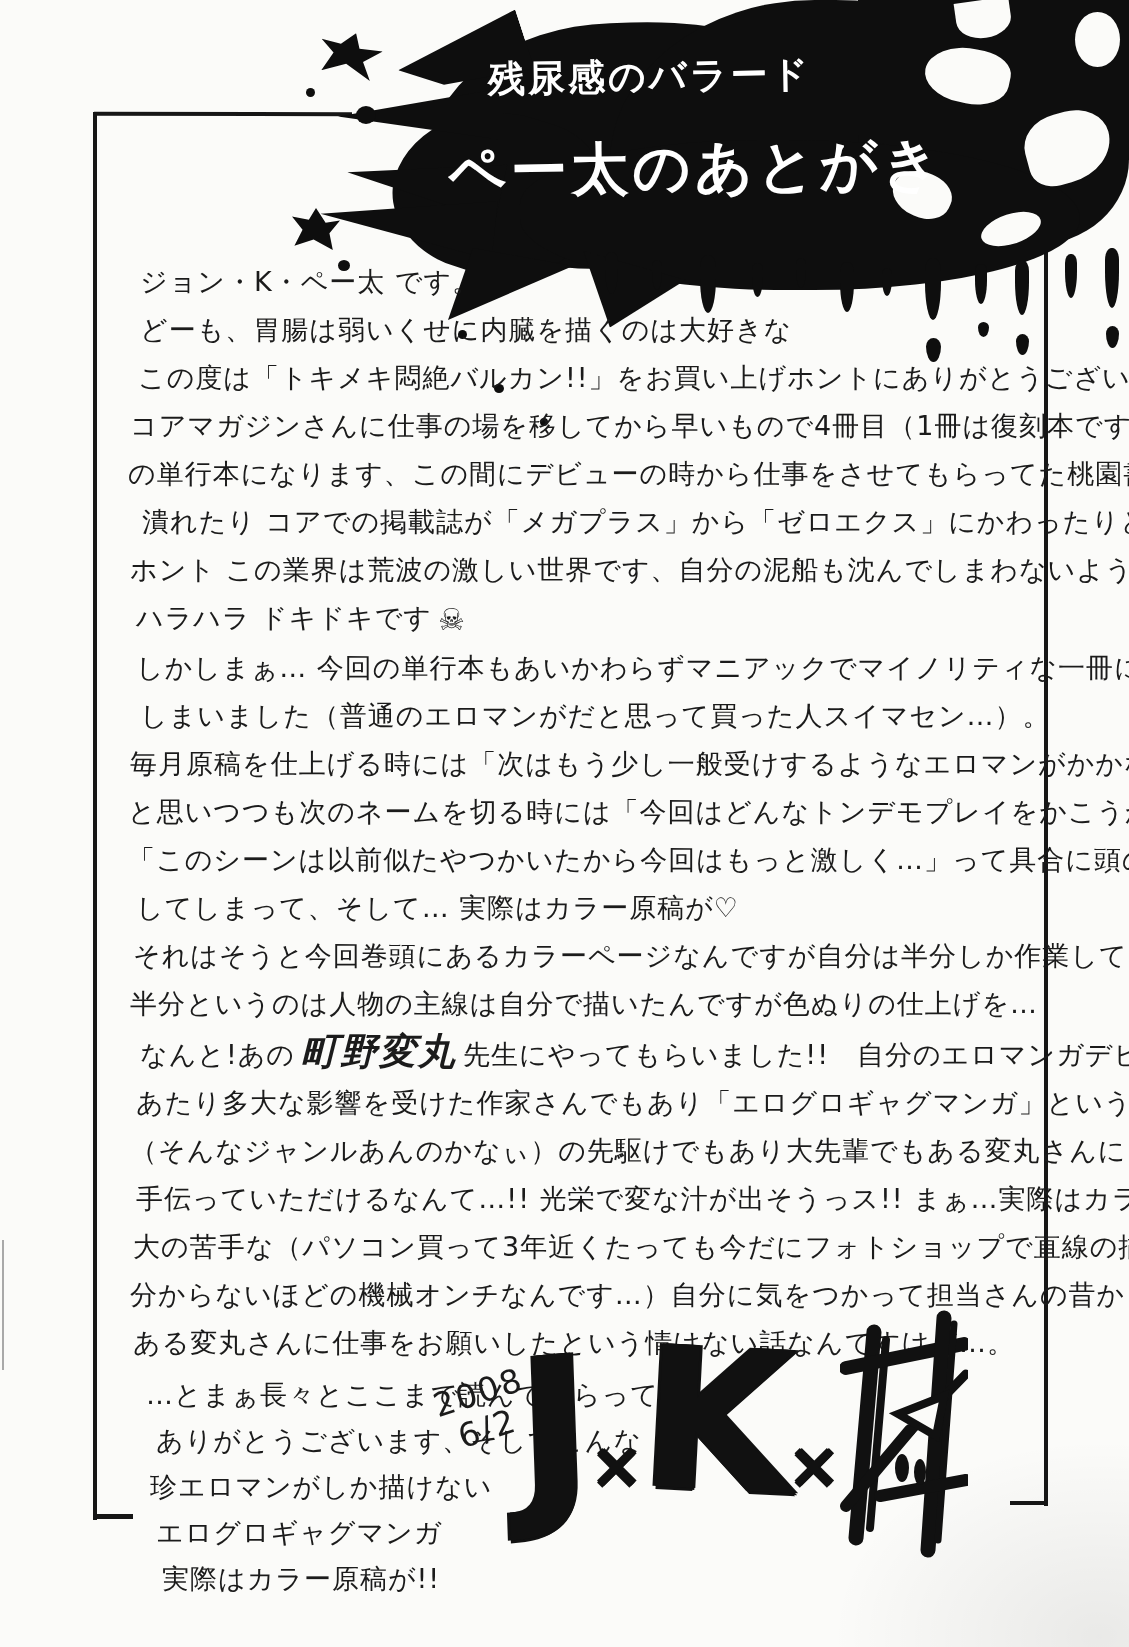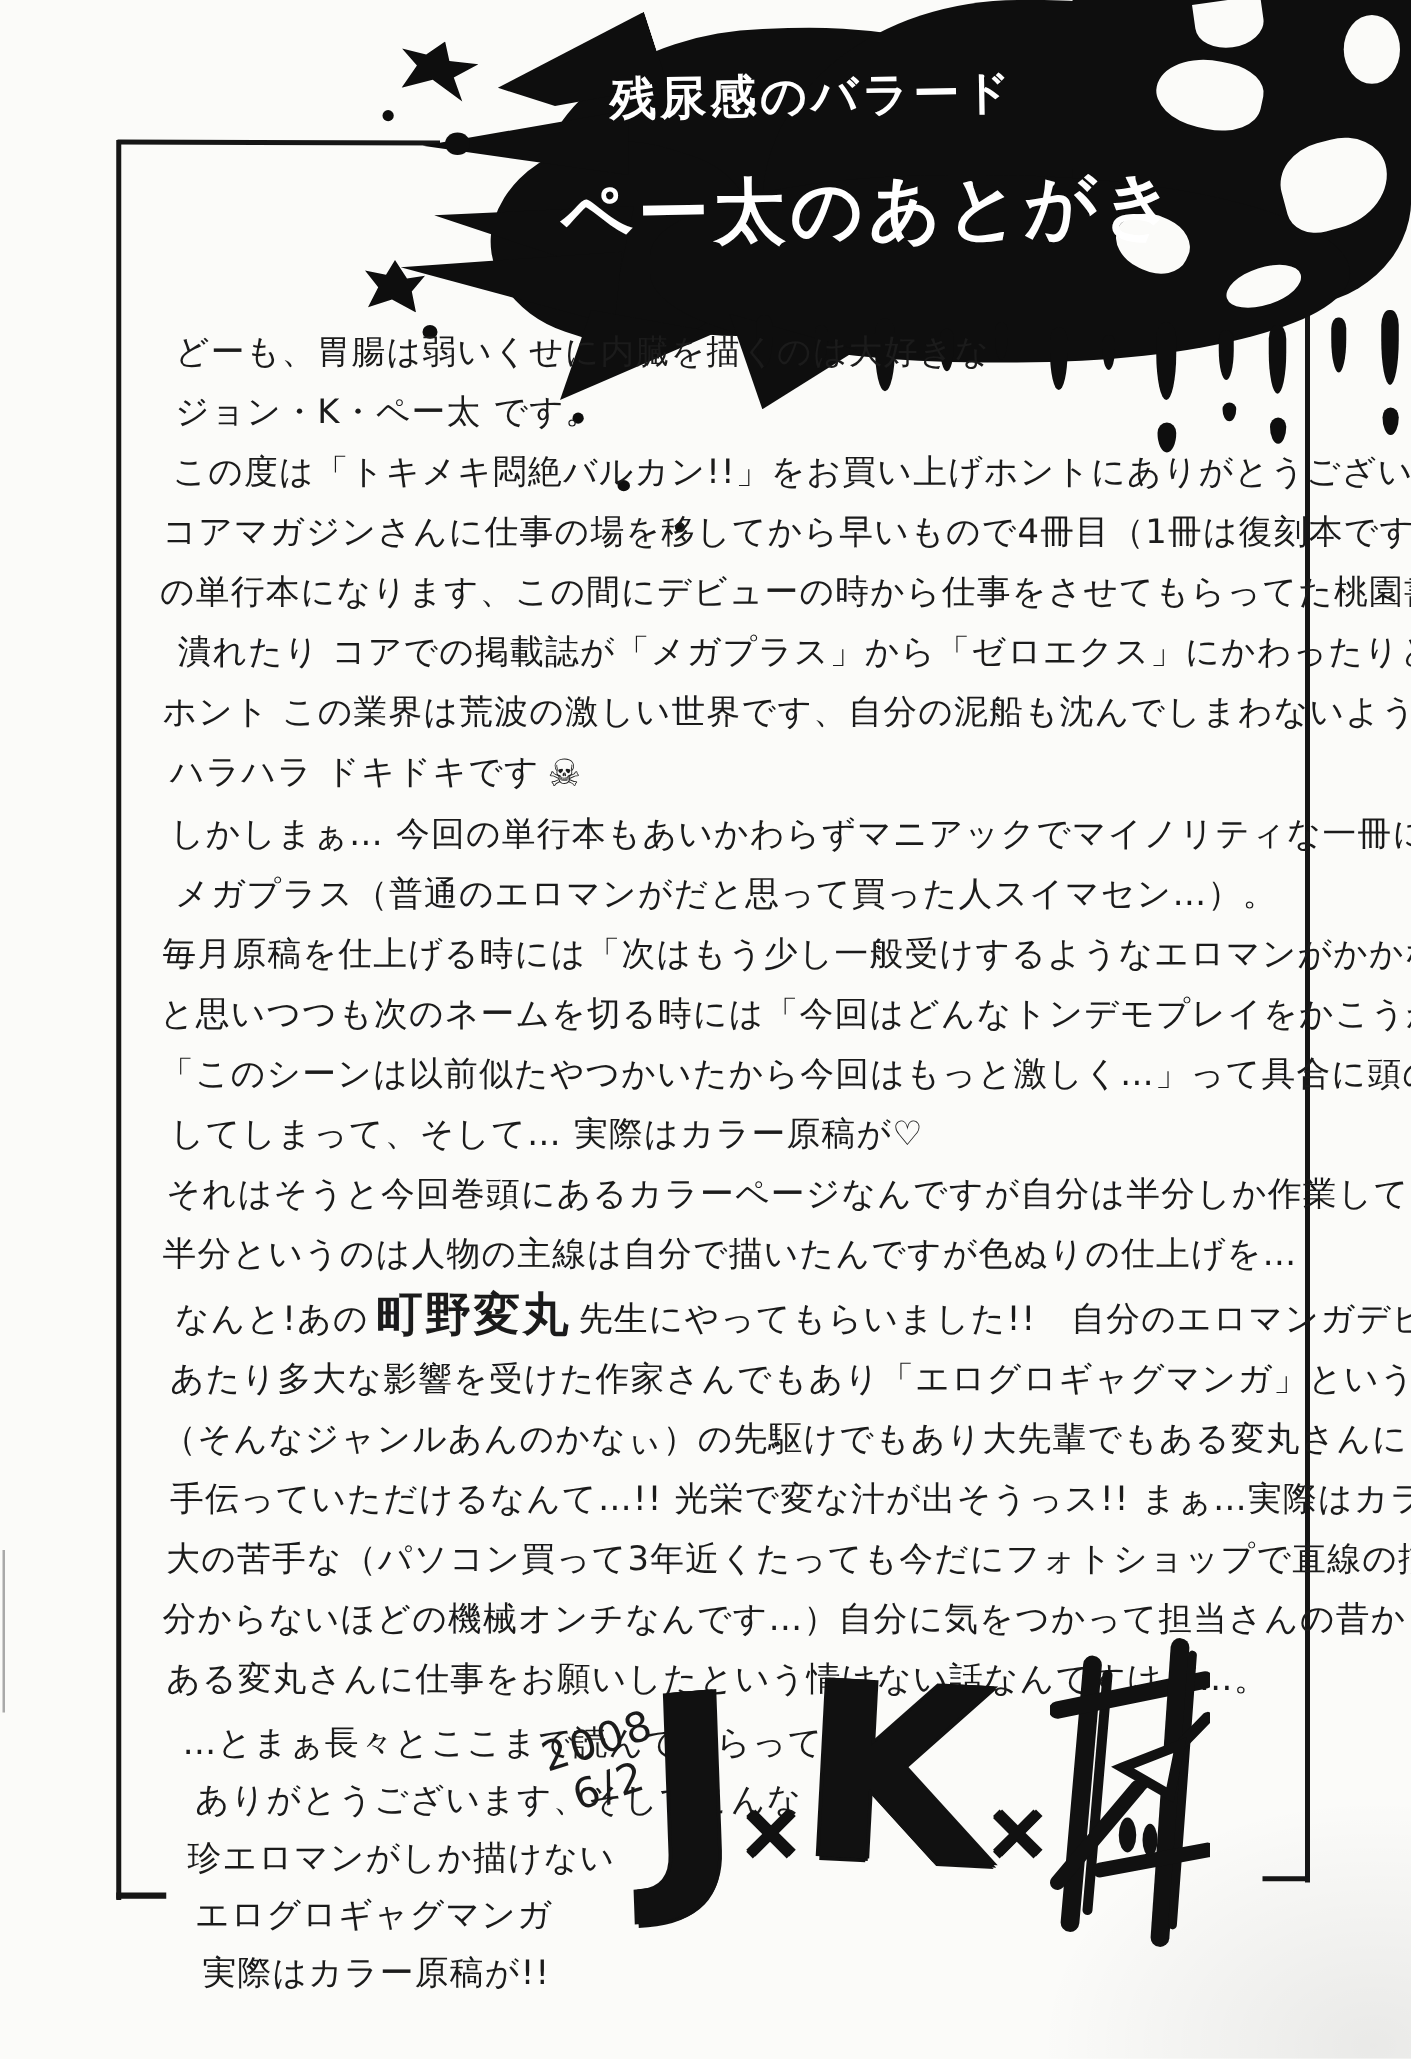--- a/index.html
+++ b/index.html
@@ -71,21 +71,21 @@
   .t4{left:826px;top:326px;width:13px;height:22px;}
   .title-sub{position:absolute;left:208px;top:52px;color:#ffffff;font-size:37px;font-weight:bold;letter-spacing:3px;white-space:nowrap;transform:rotate(-1deg);}
   .title-main{position:absolute;left:168px;top:130px;color:#ffffff;font-size:57px;font-weight:bold;letter-spacing:4px;white-space:nowrap;transform:rotate(-1deg);}
   
   .text-block{position:absolute;left:128px;top:258px;width:915px;}
   .hline{font-size:27px;line-height:48px;letter-spacing:1px;white-space:nowrap;}
   .m2{margin-left:2px;}.m5{margin-left:5px;}.m8{margin-left:8px;}.m10{margin-left:10px;}
   .m12{margin-left:12px;}.m14{margin-left:14px;}
   .skull{display:inline-block;font-size:30px;vertical-align:-3px;margin-left:6px;}
   .emph-line{display:flex;align-items:baseline;}
-  .emph-name{font-size:37px;font-weight:bold;letter-spacing:2px;margin:0 6px;}
+  .emph-name{font-size:37px;font-weight:bold;letter-spacing:2px;margin:0 6px;font-style:italic;}
   .closing-block{position:absolute;left:146px;top:1372px;width:640px;}
   .cline{font-size:27px;line-height:46px;letter-spacing:1px;white-space:nowrap;}
   .c1{margin-left:0;}.c2{margin-left:10px;}.c3{margin-left:4px;}.c4{margin-left:10px;}.c5{margin-left:16px;}
   
   .date-block{position:absolute;left:438px;top:1372px;transform:rotate(-18deg);font-size:33px;letter-spacing:2px;}
   .date-day{margin-left:14px;margin-top:-2px;}
   .signature{position:absolute;left:518px;top:1300px;width:430px;height:290px;display:flex;align-items:flex-start;}
   .sig-letter{font-weight:900;font-size:196px;line-height:230px;color:#111;
     text-shadow:3px 0 0 #111,-3px 0 0 #111,0 3px 0 #111,2px 2px 0 #111;}
   .sig-j{transform:rotate(-5deg) skewX(-3deg);margin-top:14px;}
@@ -147,30 +147,30 @@
   <div class="drip d12"></div>
   <div class="tear t1"></div>
   <div class="tear t2"></div>
   <div class="tear t3"></div>
   <div class="tear t4"></div>
   <div class="title-sub">残尿感のバラード</div>
   <div class="title-main">ペー太のあとがき</div>
 </div>
 
 <div class="text-block">
+  <div class="hline m12">ジョン・K・ペー太 です。</div>
   <div class="hline m12">どーも、胃腸は弱いくせに内臓を描くのは大好きな</div>
-  <div class="hline m12">ジョン・K・ペー太 です。</div>
   <div class="hline m10">この度は「トキメキ悶絶バルカン!!」をお買い上げホントにありがとうございます。</div>
   <div class="hline m2">コアマガジンさんに仕事の場を移してから早いもので4冊目（1冊は復刻本ですが）</div>
   <div class="hline">の単行本になります、この間にデビューの時から仕事をさせてもらってた桃園書房さんが</div>
   <div class="hline m14">潰れたり コアでの掲載誌が「メガプラス」から「ゼロエクス」にかわったりと</div>
   <div class="hline m2">ホント この業界は荒波の激しい世界です、自分の泥船も沈んでしまわないようにと</div>
   <div class="hline m8"><span>ハラハラ ドキドキです</span><span class="skull">☠</span></div>
   <div class="hline m8">しかしまぁ… 今回の単行本もあいかわらずマニアックでマイノリティな一冊に仕上がって</div>
-  <div class="hline m12">メガプラス（普通のエロマンがだと思って買った人スイマセン…）。</div>
+  <div class="hline m12">しまいました（普通のエロマンがだと思って買った人スイマセン…）。</div>
   <div class="hline m2">毎月原稿を仕上げる時には「次はもう少し一般受けするようなエロマンがかかなきゃ…」</div>
   <div class="hline">と思いつつも次のネームを切る時には「今回はどんなトンデモプレイをかこうかな〜」とか</div>
   <div class="hline">「このシーンは以前似たやつかいたから今回はもっと激しく…」って具合に頭の中がシフト</div>
   <div class="hline m8">してしまって、そして… 実際はカラー原稿が♡</div>
   <div class="hline m5">それはそうと今回巻頭にあるカラーページなんですが自分は半分しか作業してません、</div>
   <div class="hline m2">半分というのは人物の主線は自分で描いたんですが色ぬりの仕上げを…</div>
   <div class="hline m12 emph-line">
     <span>なんと!あの</span>
     <span class="emph-name">町野変丸</span>
     <span>先生にやってもらいました!!　自分のエロマンガデビューに</span>

